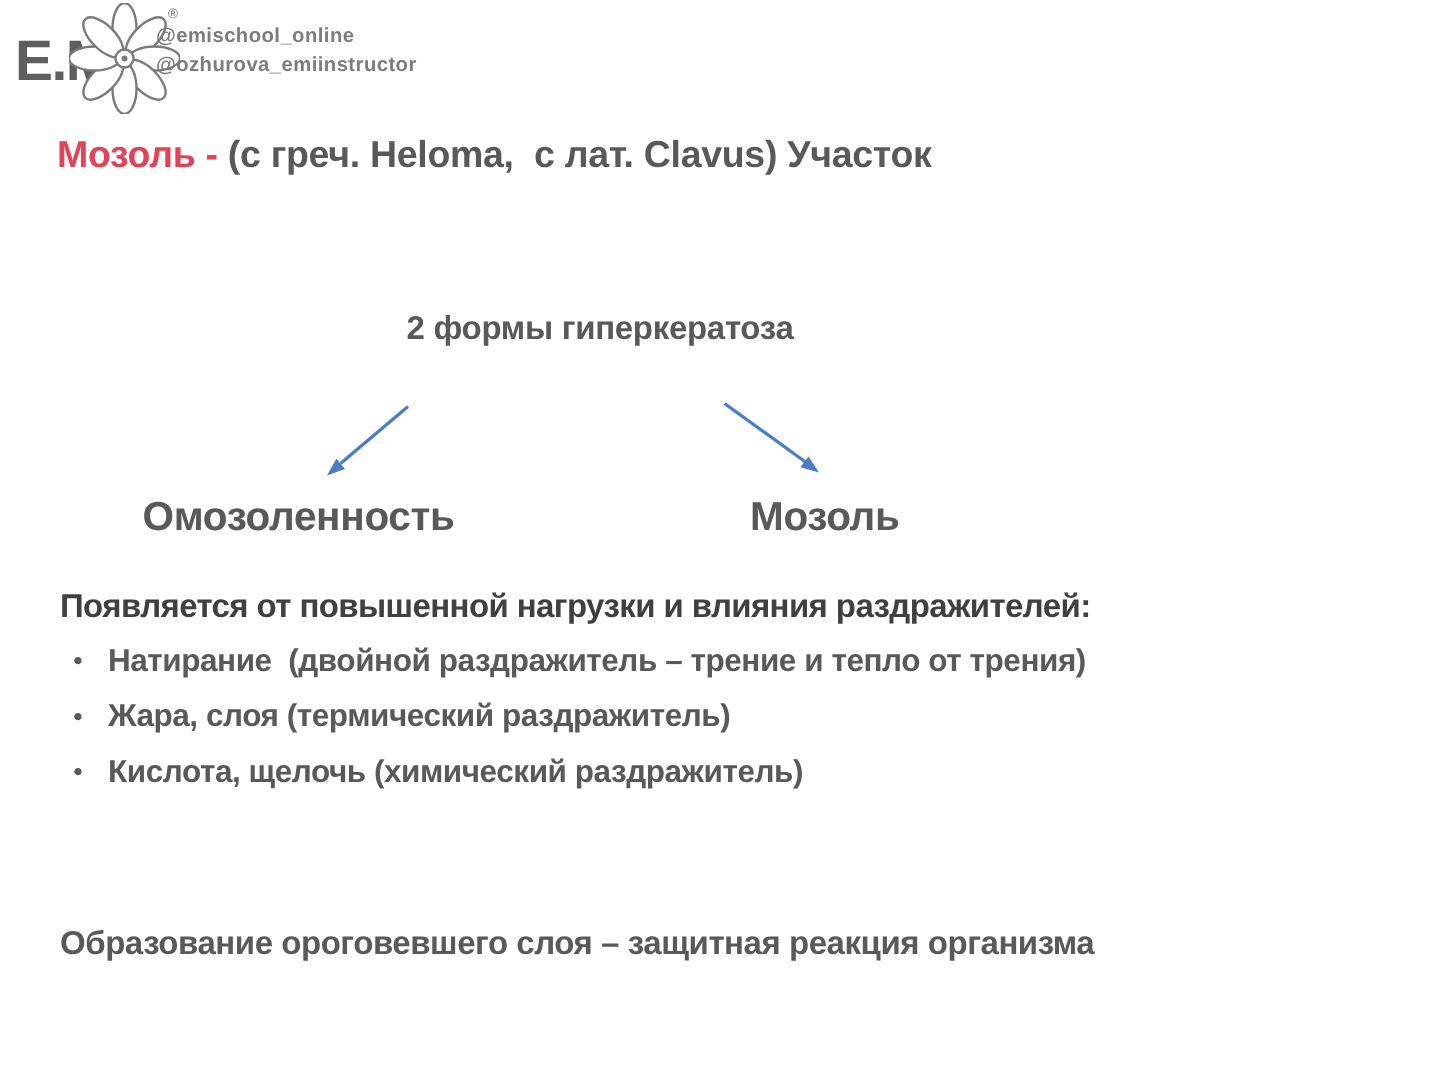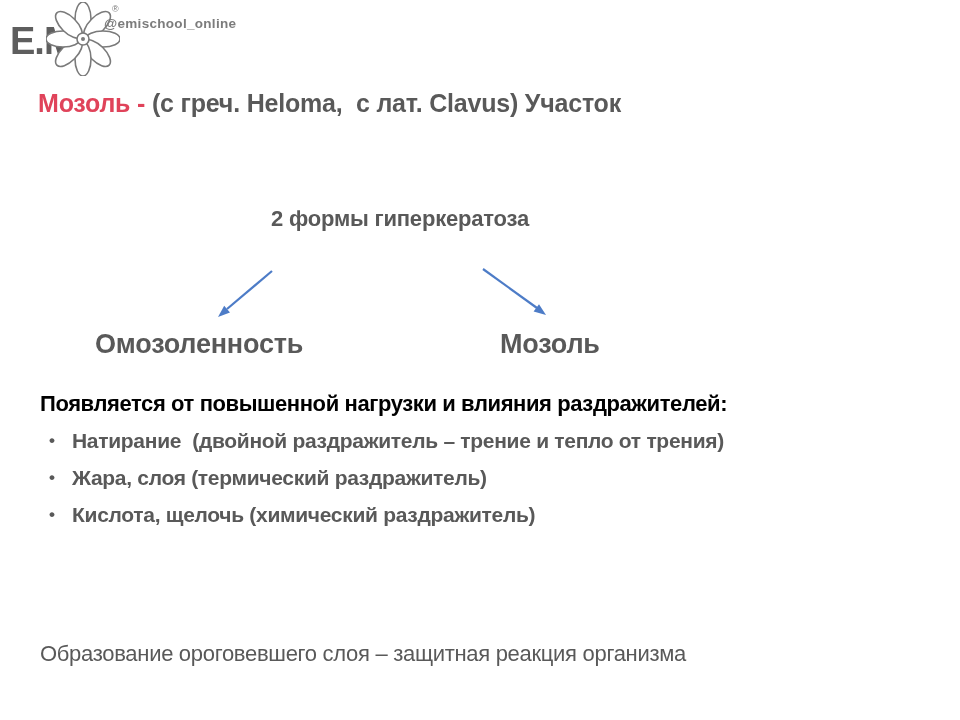--- a/index.html
+++ b/index.html
@@ -77,21 +77,21 @@
   .branch-label.left  { left: 95px; text-align: right; }
   .branch-label.right { left: 500px; }
   
   .intro {
     position: absolute;
     left: 40px; top: 391px;
     font-size: 22px;
     font-weight: 700;
     letter-spacing: -0.4px;
     white-space: pre;
-    color: #000000;
+    color: #404040;
   }
   .bullets {
     position: absolute;
     left: 40px; top: 429px;
     width: 880px;
     margin: 0; padding: 0;
     list-style: none;
   }
   .bullets li {
     position: relative;
@@ -106,23 +106,23 @@
   }
   .bullets li::before {
     content: "\2022";
     position: absolute;
     left: 9px; top: 0px;
     font-size: 17px;
     color: #595959;
   }
   .conclusion {
     position: absolute;
-    left: 40px; top: 637px;
+    left: 40px; top: 612px;
     font-size: 22px;
-    font-weight: 400;
+    font-weight: 700;
     line-height: 34px;
     letter-spacing: -0.3px;
     color: #595959;
   }
   .conclusion .line { white-space: pre; }
 </style>
 </head>
 <body>
 
 <div class="slide">
@@ -154,20 +154,21 @@
       <g transform="rotate(315)">
           <ellipse cx="0" cy="-20" rx="8" ry="17"></ellipse>
         </g>
       <circle cx="0" cy="0" r="6"></circle>
       <circle cx="0" cy="0" r="2" fill="#7a7a7a" stroke="none"></circle>
     </g>
     <text x="66" y="10" font-size="9" fill="#7a7a7a">®</text>
   </svg>
   <div class="logo-handles">
     <div>@emischool_online</div>
+    <div>@ozhurova_emiinstructor</div>
   </div>
 
   <div class="title">
     <div class="line"><span class="accent">Мозоль - </span><span>(с греч. Heloma,  с лат. Clavus) Участок</span></div>
   </div>
 
   <div class="diagram-heading">2 формы гиперкератоза</div>
 
   <svg class="arrows-svg" viewBox="0 0 960 720">
     <g>

